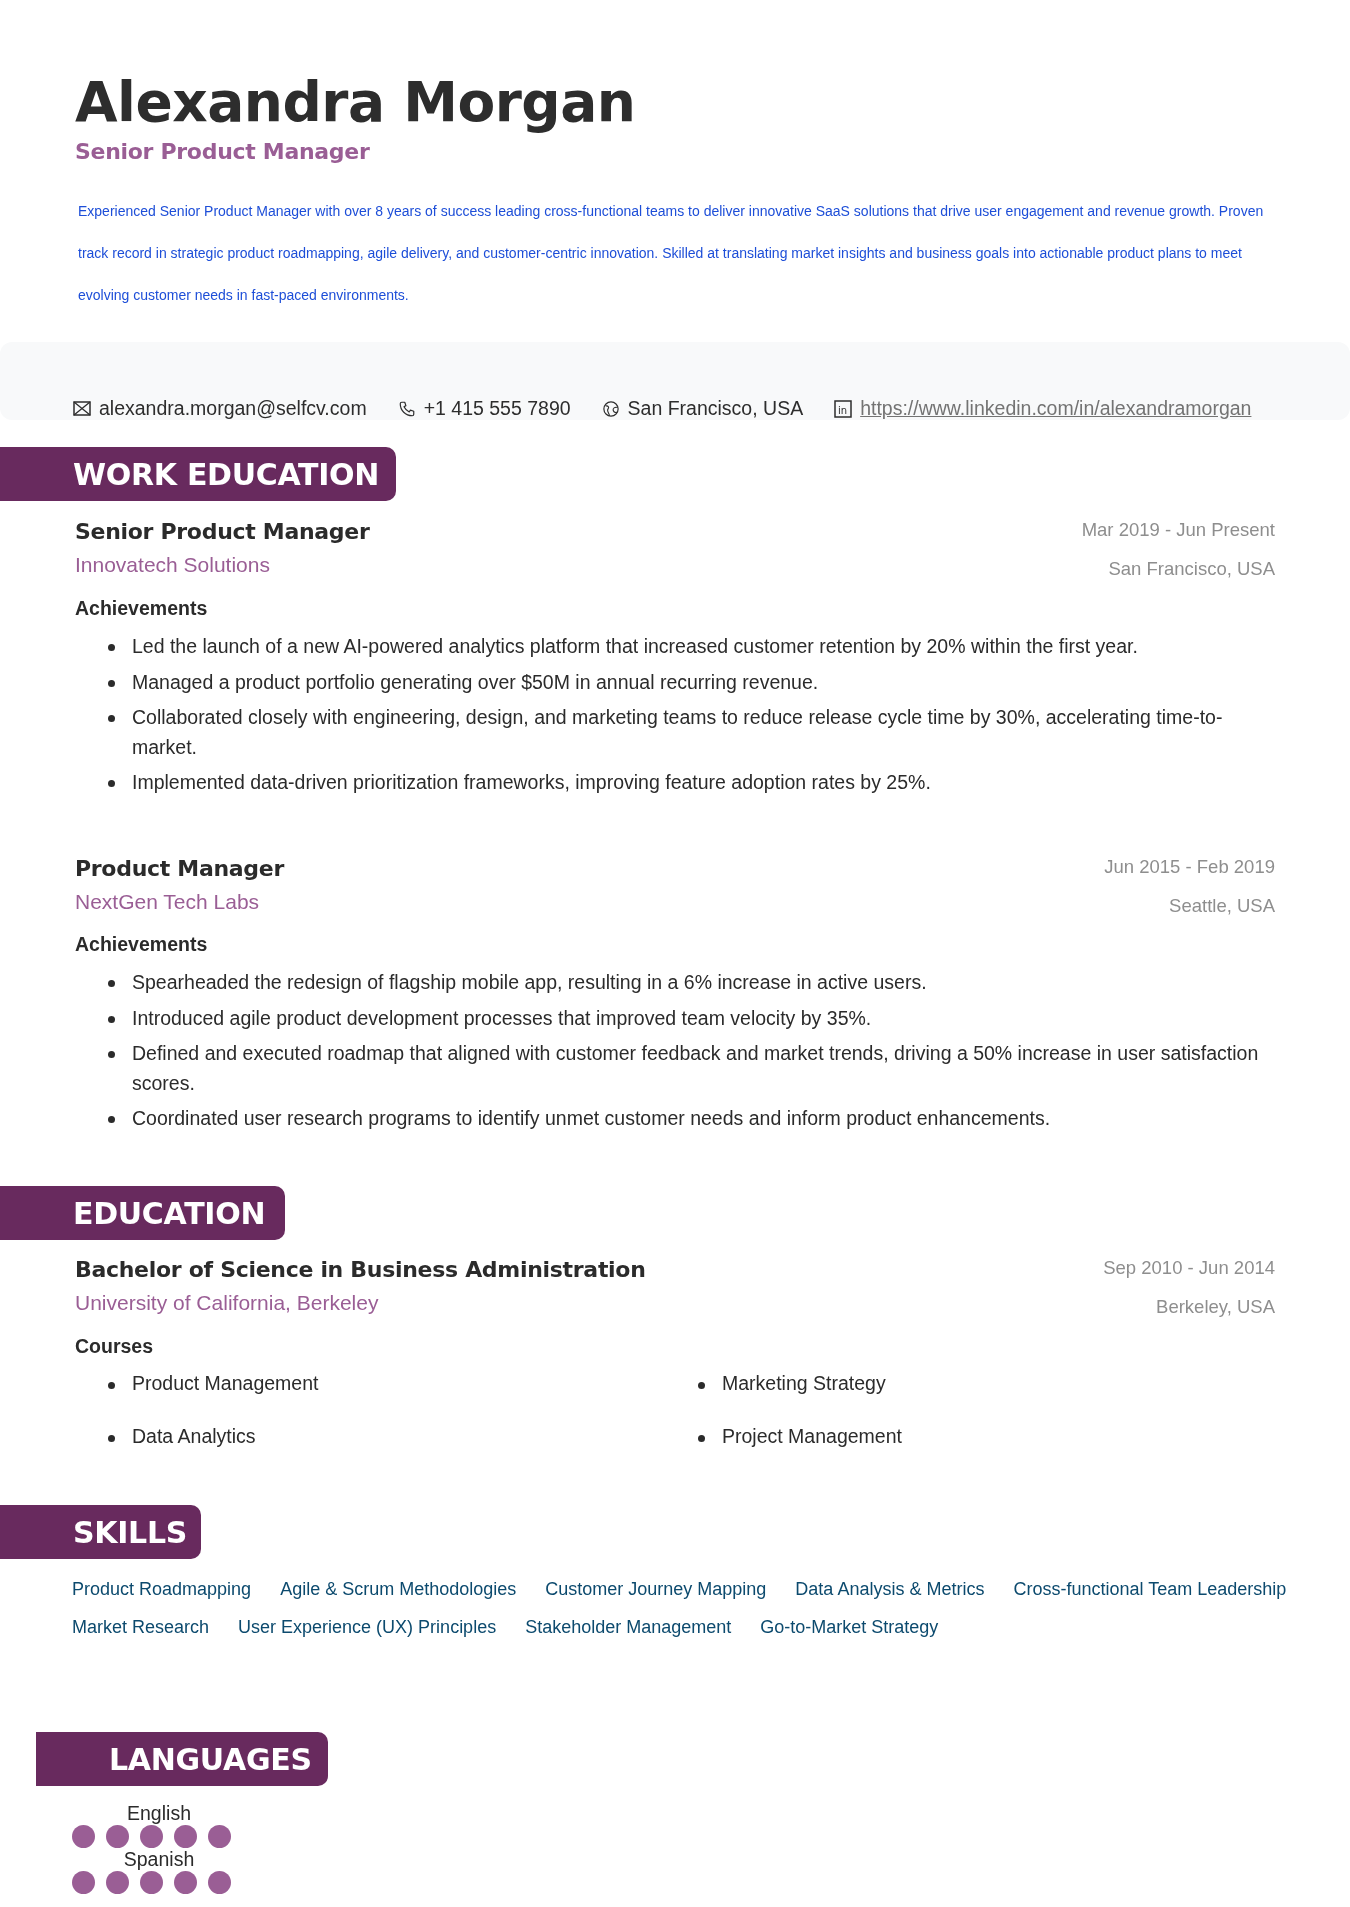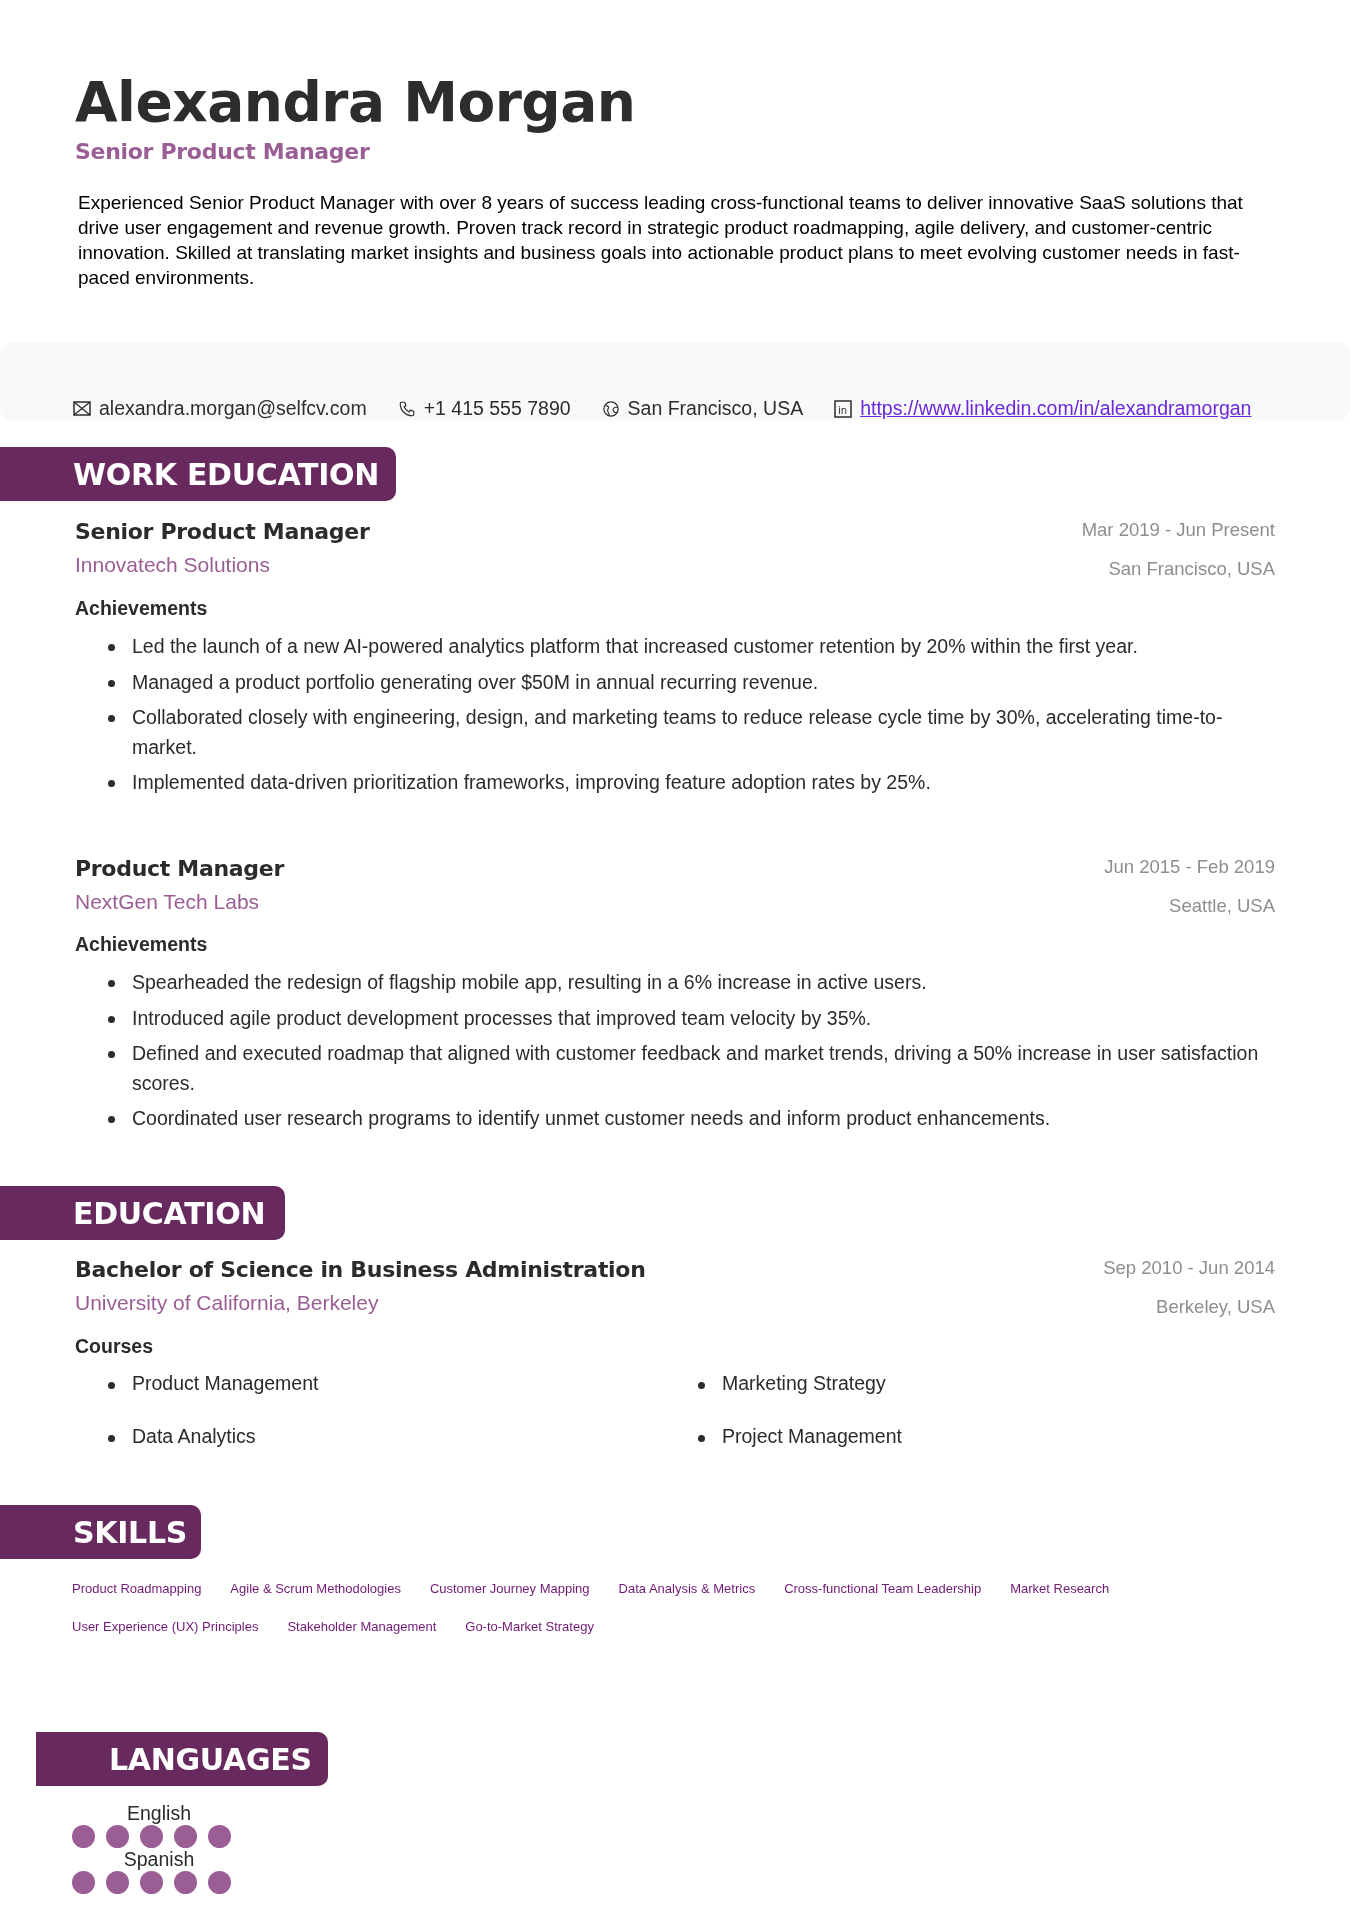--- a/index.html
+++ b/index.html
@@ -1,37 +1,37 @@
 <!DOCTYPE html>
 <html><head>
 <meta charset="utf-8">
 <style>
   * { box-sizing: border-box; margin: 0; padding: 0; }
   html, body { width: 1350px; height: 1907px; background: #ffffff; }
   body { font-family: "Liberation Sans", "DejaVu Sans", sans-serif; color: #2b2b2b; position: relative; overflow: hidden; }
   .abs { position: absolute; }
   .name { left: 75px; top: 70px; font-size: 55px; font-weight: 700; color: #2d2d2d; letter-spacing: -0.5px; font-family: "DejaVu Sans", sans-serif; }
   .subtitle { left: 75px; top: 139px; font-size: 22px; font-weight: 700; color: #9a5e95; font-family: "DejaVu Sans", sans-serif; letter-spacing: -0.3px; }
-  .summary { left: 78px; top: 190px; width: 1200px; font-size: 19px; line-height: 25px; color: #000000; }
+  .summary { left: 78px; top: 190px; width: 1200px; font-size: 14px; line-height: 42px; color: #1d4ed8; }
   .contact-bar { left: 0; top: 342px; width: 1350px; height: 78px; background: #f8f9fa; border-radius: 12px; }
   .contact-row { position: absolute; left: 73px; top: 0; height: 78px; display: flex; align-items: flex-end; gap: 0; font-size: 19.5px; color: #2d2d2d; }
   .contact-item { display: flex; align-items: center; margin-right: 31px; }
   .contact-item svg { margin-right: 8px; flex: none; }
-  .contact-link { text-decoration: underline; color: #6d28d9; }
+  .contact-link { text-decoration: underline; color: #737373; }
   .band { left: 0; height: 54px; background: #682a5e; border-radius: 0 10px 10px 0; color: #fff; font-weight: 700; font-size: 30px; font-family: "DejaVu Sans", sans-serif; display: flex; align-items: center; padding-left: 73px; letter-spacing: -0.3px; }
   .job-title { left: 75px; font-size: 22px; font-weight: 700; color: #2b2b2b; font-family: "DejaVu Sans", sans-serif; letter-spacing: -0.3px; }
   .company { left: 75px; font-size: 21px; color: #9a5e95; }
   .meta { right: 75px; font-size: 18.5px; color: #8e8e8e; }
   .sublabel { left: 75px; font-size: 19.5px; font-weight: 700; color: #2b2b2b; }
   .bullets { left: 108px; width: 1170px; font-size: 19.5px; line-height: 29.6px; color: #2b2b2b; list-style: none; }
   .bullets li { position: relative; padding-left: 24px; margin-bottom: 6px; }
   .bullets li::before { content: ""; position: absolute; left: 0; top: 12px; width: 7px; height: 7px; border-radius: 50%; background: #2b2b2b; }
   .course { font-size: 19.5px; color: #2b2b2b; position: absolute; padding-left: 24px; }
   .course::before { content: ""; position: absolute; left: 0; top: 10px; width: 7px; height: 7px; border-radius: 50%; background: #2b2b2b; }
-  .skills { left: 72px; width: 1220px; display: flex; flex-wrap: wrap; column-gap: 29px; row-gap: 12px; font-size: 13px; color: #701a75; line-height: 26px; }
+  .skills { left: 72px; width: 1220px; display: flex; flex-wrap: wrap; column-gap: 29px; row-gap: 12px; font-size: 18px; color: #0c4a6e; line-height: 26px; }
   .lang-row { left: 72px; display: flex; align-items: center; font-size: 19.5px; color: #2b2b2b; }
   .lang-label { margin-right: 27px; }
   .dots { display: flex; gap: 11px; margin-right: 42px; }
   .dot { width: 23px; height: 23px; border-radius: 50%; background: #9a5e95; }
 </style>
 </head>
 <body>
 
 <div class="abs name">Alexandra Morgan</div>
 <div class="abs subtitle">Senior Product Manager</div>

